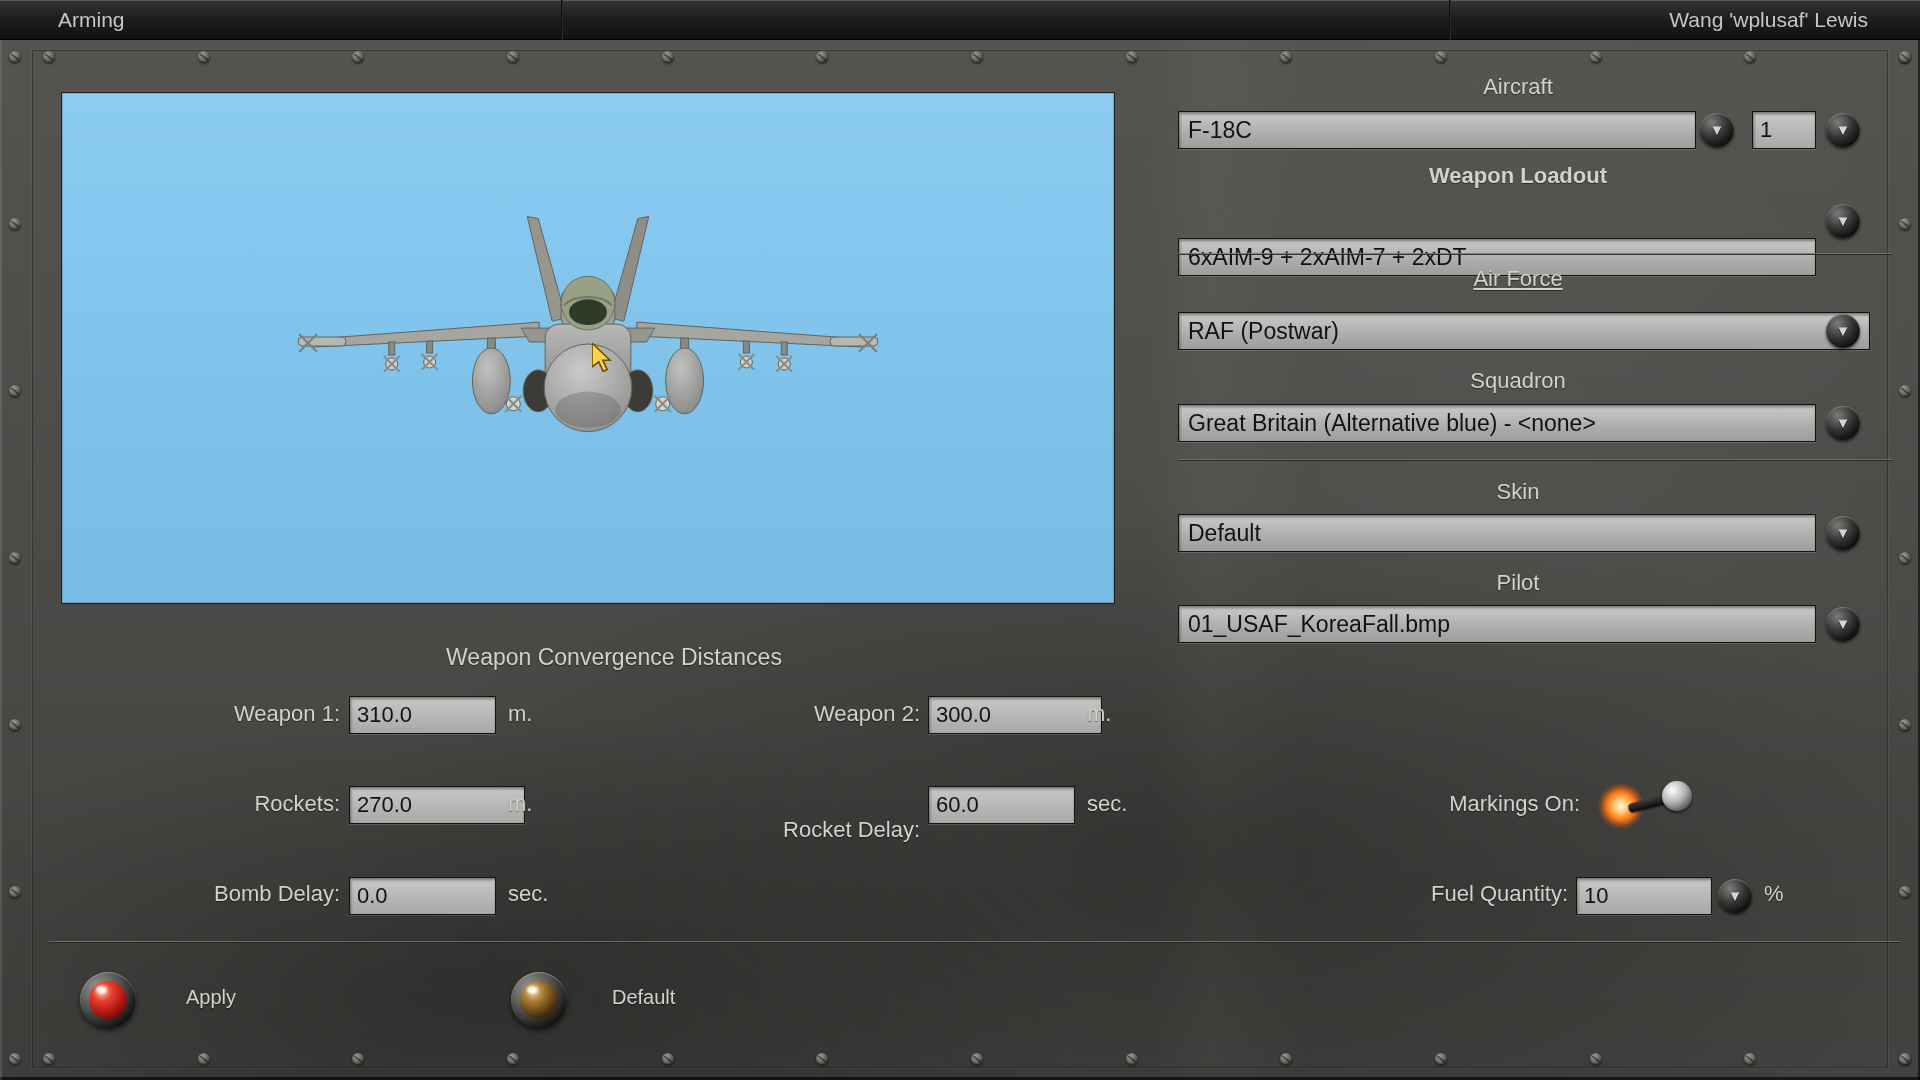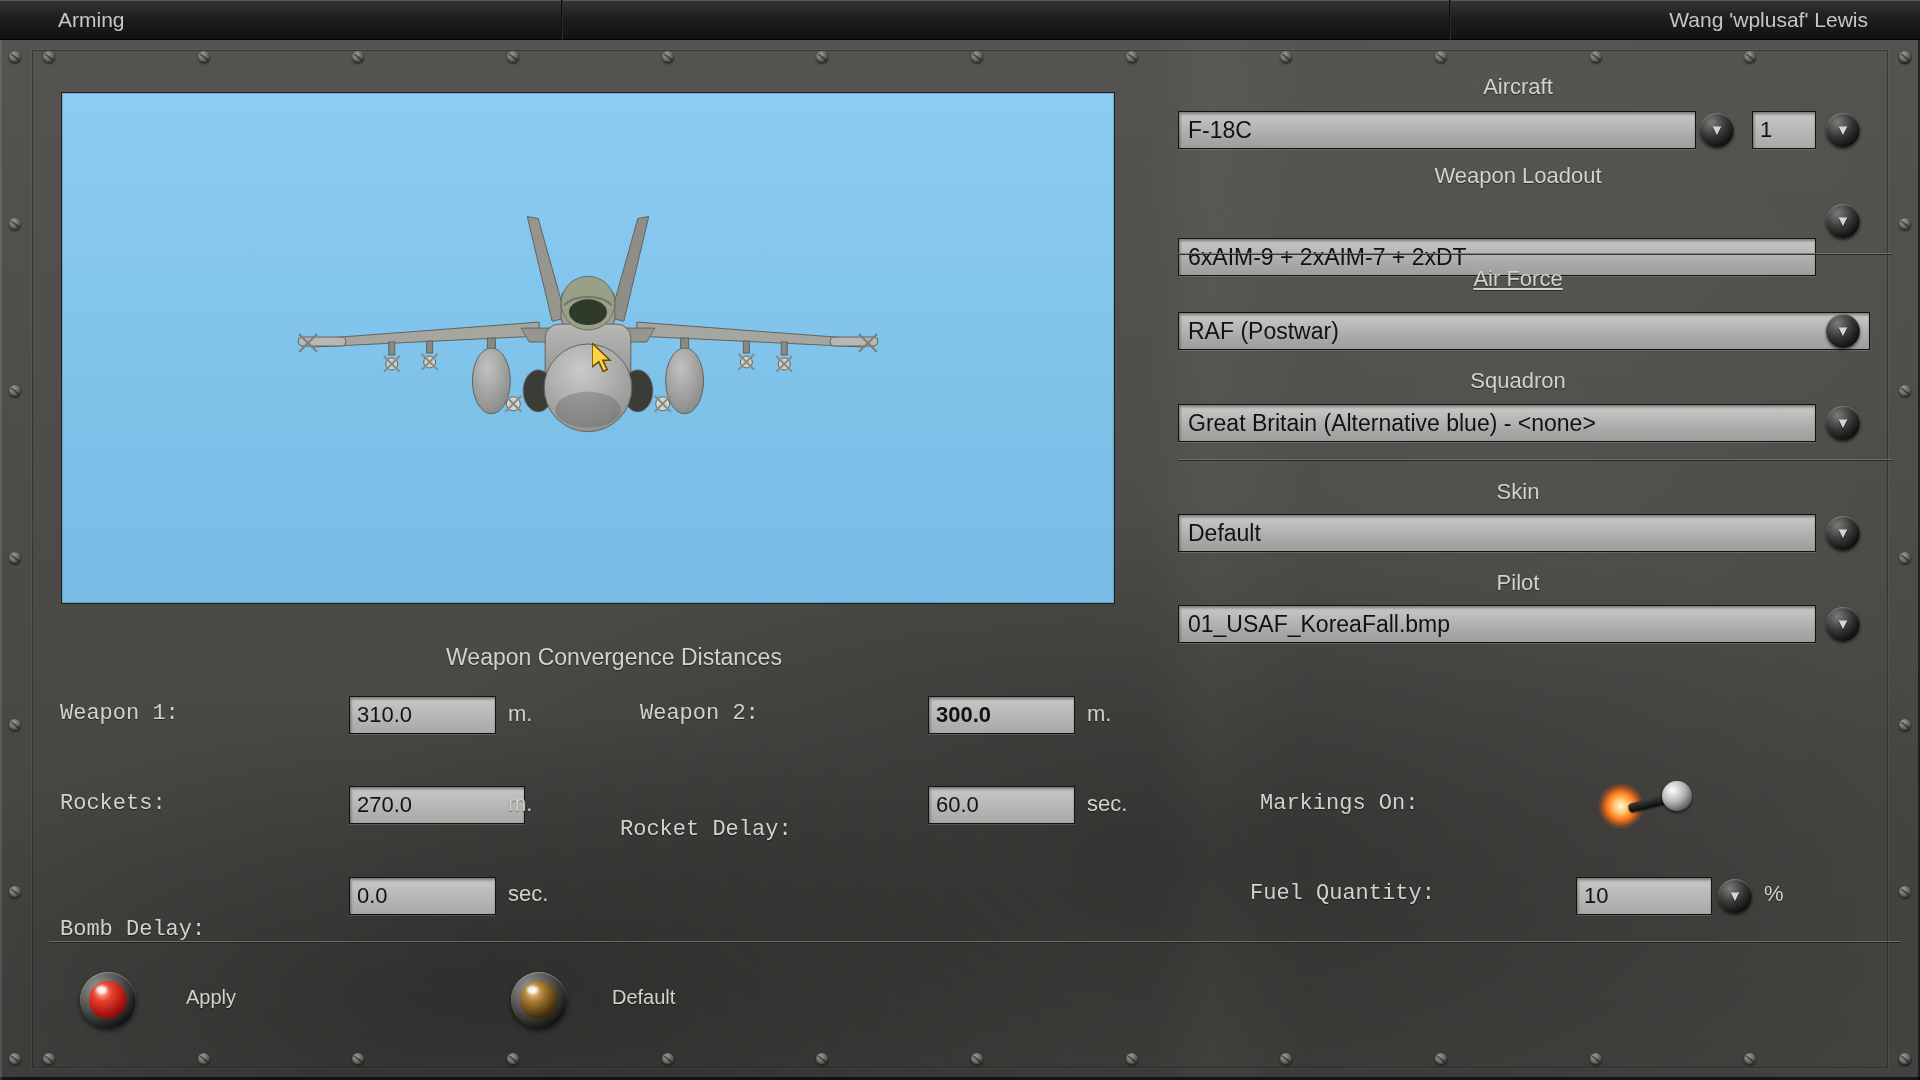--- a/index.html
+++ b/index.html
@@ -31,21 +31,21 @@
     background:radial-gradient(circle at 35% 30%, #a2a29e, #5e5e5a 55%, #2c2c2a 90%);
     box-shadow:0 1px 2px rgba(0,0,0,.55), inset 0 -1px 1px rgba(0,0,0,.45);}
   .rivet::after{content:'';position:absolute;left:1px;top:5px;width:10px;height:2px;background:rgba(20,20,20,.55);transform:rotate(38deg);border-radius:1px;}
   
   .preview{position:absolute;left:61px;top:92px;width:1054px;height:512px;
     background:linear-gradient(#8cccf2,#7ec2ea 60%,#78bce6);
     border:1px solid #20201e;box-shadow:inset 0 0 0 1px rgba(0,0,0,.15);}
   .preview svg{position:absolute;left:0;top:0;}
   
   .flabel{position:absolute;color:#d4d2ce;font-size:22px;text-align:center;text-shadow:0 1px 1px rgba(0,0,0,.5);}
-  .rlabel{position:absolute;color:#d4d2ce;font-size:22px;text-shadow:0 1px 1px rgba(0,0,0,.5);font-family:Liberation Mono, monospace;}
+  .rlabel{position:absolute;color:#d4d2ce;font-size:22px;text-align:right;text-shadow:0 1px 1px rgba(0,0,0,.5);}
   .unit{position:absolute;color:#d4d2ce;font-size:22px;text-shadow:0 1px 1px rgba(0,0,0,.5);}
   .dd{position:absolute;height:38px;line-height:36px;padding:0 9px;font-size:23px;color:#121210;
     background:linear-gradient(#cacac8,#a8a8a6 70%,#9e9e9c);
     border:1px solid #121210;box-shadow:inset 1px 2px 3px rgba(0,0,0,.40), 0 1px 0 rgba(255,255,255,.14);
     white-space:nowrap;overflow:hidden;cursor:pointer;}
   .tinput{position:absolute;height:38px;padding:0 7px;font-family:"Liberation Sans",sans-serif;font-size:22px;color:#121210;
     background:linear-gradient(#c8c8c6,#a8a8a6);
     border:1px solid #121210;box-shadow:inset 1px 2px 3px rgba(0,0,0,.42), 0 1px 0 rgba(255,255,255,.14);outline:none;}
   .orb{position:absolute;width:34px;height:34px;border-radius:50%;text-align:center;line-height:33px;font-size:15px;color:#d6d4d0;cursor:pointer;
     background:radial-gradient(circle at 34% 28%, #7c7c7a, #343432 45%, #0a0a08 80%);
@@ -211,21 +211,21 @@
       <polygon points="0,0 0,12 3.4,9.4 5.6,14.2 7.6,13.3 5.4,8.6 9,8.6" fill="#ffd24a" stroke="#6a4e00" stroke-width="0.8"></polygon>
     </svg>
   </div>
 
   <div class="flabel" style="left:1178px;top:74px;width:680px;">Aircraft</div>
   <div class="dd" style="left:1178px;top:111px;width:518px;">F-18C</div>
   <div class="orb" style="left:1700px;top:113px;">▼</div>
   <input class="tinput" style="left: 1752px; top: 111px; width: 64px;" value="1">
   <div class="orb" style="left:1826px;top:113px;">▼</div>
 
-  <div class="flabel" style="left:1178px;top:163px;width:680px;">Weapon Loadout</div>
+  <div class="flabel" style="left:1178px;top:163px;width:680px;font-weight:bold;">Weapon Loadout</div>
   <div class="dd" style="left:1178px;top:202px;width:638px;margin-top:36px;">6xAIM-9 + 2xAIM-7 + 2xDT</div>
   <div class="orb" style="left:1826px;top:204px;">▼</div>
 
   <div class="divider" style="left:1178px;top:253px;width:714px;"></div>
 
   <div class="flabel" style="left:1178px;top:266px;width:680px;text-decoration:underline;">Air Force</div>
   <div class="dd" style="left:1178px;top:312px;width:692px;">RAF (Postwar)</div>
   <div class="orb" style="left:1826px;top:314px;">▼</div>
 
   <div class="flabel" style="left:1178px;top:368px;width:680px;">Squadron</div>
@@ -242,32 +242,32 @@
   <div class="dd" style="left:1178px;top:605px;width:638px;">01_USAF_KoreaFall.bmp</div>
   <div class="orb" style="left:1826px;top:607px;">▼</div>
 
   <div class="flabel" style="left:349px;top:644px;width:530px;font-size:23px;">Weapon Convergence Distances</div>
 
   <div class="rlabel" style="left:60px;top:701px;width:280px;">Weapon 1:</div>
   <input class="tinput" style="left: 349px; top: 696px; width: 147px;" value="310.0">
   <div class="unit" style="left:508px;top:701px;">m.</div>
 
   <div class="rlabel" style="left:640px;top:701px;width:280px;">Weapon 2:</div>
-  <input class="tinput" style="left: 928px; top: 696px; width: 147px; font-weight: bold;" value="300.0">
+  <input class="tinput" style="left: 928px; top: 696px; width: 174px;" value="300.0">
   <div class="unit" style="left:1087px;top:701px;">m.</div>
 
   <div class="rlabel" style="left:60px;top:791px;width:280px;">Rockets:</div>
   <input class="tinput" style="left: 349px; top: 786px; width: 176px;" value="270.0">
   <div class="unit" style="left:508px;top:791px;">m.</div>
 
   <div class="rlabel" style="left:620px;top:817px;width:300px;">Rocket Delay:</div>
   <input class="tinput" style="left: 928px; top: 786px; width: 147px;" value="60.0">
   <div class="unit" style="left:1087px;top:791px;">sec.</div>
 
-  <div class="rlabel" style="left:60px;top:881px;width:280px;margin-top:36px;">Bomb Delay:</div>
+  <div class="rlabel" style="left:60px;top:881px;width:280px;">Bomb Delay:</div>
   <input class="tinput" style="left: 349px; top: 877px; width: 147px;" value="0.0">
   <div class="unit" style="left:508px;top:881px;">sec.</div>
 
   <div class="rlabel" style="left:1260px;top:791px;width:320px;">Markings On:</div>
   <div class="toggle" style="left:1598px;top:776px;">
     <div class="tg-glow"></div>
     <div class="tg-lever"></div>
     <div class="tg-ball"></div>
   </div>
 

